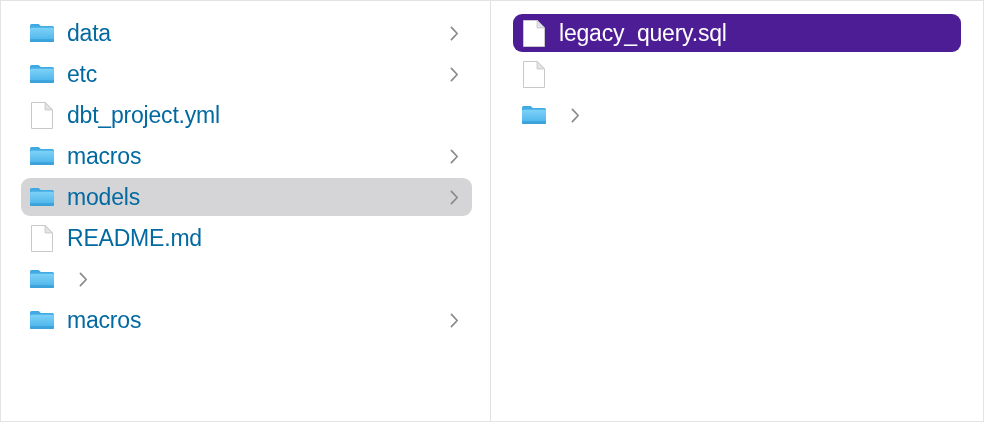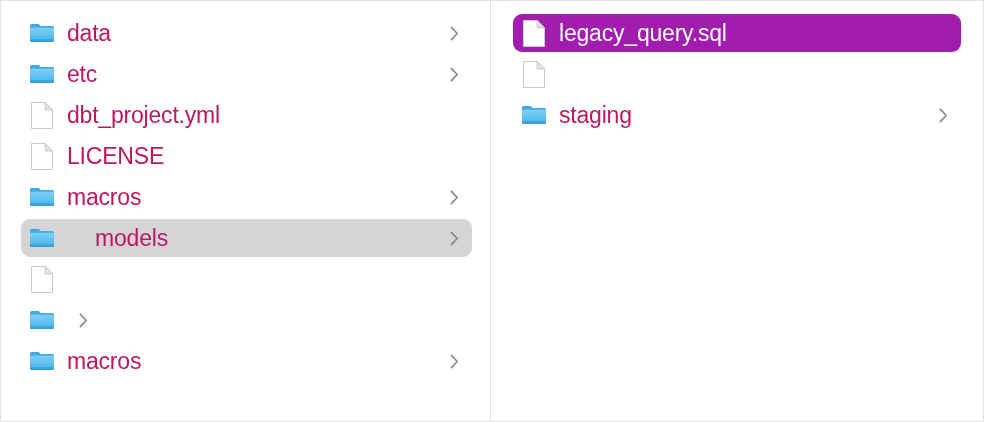--- a/index.html
+++ b/index.html
@@ -51,42 +51,41 @@
     cursor: default;
     user-select: none;
   }
   .col-right .file-row {
     margin-left: 22px;
     margin-right: 22px;
   }
 
   .file-row.selected-inactive {
     background: #d5d5d7;
-    gap: 28px;
   }
   .file-row.selected-active {
-    background: #a21caf;
+    background: #4c1d95;
   }
 
   .row-icon {
     flex: 0 0 auto;
     width: 26px;
     height: 28px;
     margin-right: 12px;
     display: flex;
     align-items: center;
     justify-content: center;
   }
   .row-icon svg { display: block; }
 
   .row-label {
     flex: 1 1 auto;
     font-size: 23px;
     line-height: 28px;
-    color: #be185d;
+    color: #0369a1;
     letter-spacing: -0.2px;
     white-space: nowrap;
     overflow: hidden;
     text-overflow: ellipsis;
   }
   .file-row.selected-active .row-label {
     color: #ffffff;
   }
 
   .row-chevron {
@@ -167,26 +166,78 @@
         </span>
         <span class="row-label">dbt_project.yml</span>
         <span class="row-chevron hidden">
           <svg width="9" height="15" viewBox="0 0 9 15">
             <path d="M1.4 1.3L7.2 7.5 1.4 13.7" fill="none" stroke="#8a8a8e" stroke-width="1.7" stroke-linecap="round" stroke-linejoin="round"></path>
           </svg>
         </span>
       </div>
       <div class="file-row">
         <span class="row-icon">
+          <svg width="26" height="22" viewBox="0 0 26 22">
+            <defs>
+              <linearGradient id="fgBack" x1="0" y1="0" x2="0" y2="1">
+                <stop offset="0" stop-color="#3ea7e0"></stop>
+                <stop offset="1" stop-color="#63c2f2"></stop>
+              </linearGradient>
+              <linearGradient id="fgFront" x1="0" y1="0" x2="0" y2="1">
+                <stop offset="0" stop-color="#7ed2f7"></stop>
+                <stop offset="0.85" stop-color="#4fb6ec"></stop>
+                <stop offset="1" stop-color="#3a9fd8"></stop>
+              </linearGradient>
+            </defs>
+            <path d="M1 3.6a1.6 1.6 0 0 1 1.6-1.6h7.1l2.1 2.1h11.6A1.6 1.6 0 0 1 25 5.7v12.7a1.6 1.6 0 0 1-1.6 1.6H2.6A1.6 1.6 0 0 1 1 18.4z" fill="url(#fgBack)"></path>
+            <path d="M1 7.2a1.5 1.5 0 0 1 1.5-1.5h21A1.5 1.5 0 0 1 25 7.2v11.2a1.6 1.6 0 0 1-1.6 1.6H2.6A1.6 1.6 0 0 1 1 18.4z" fill="url(#fgFront)"></path>
+            <path d="M1 17.1h24v1.3a1.6 1.6 0 0 1-1.6 1.6H2.6A1.6 1.6 0 0 1 1 18.4z" fill="#3a9fd8" opacity="0.75"></path>
+          </svg>
+        </span>
+        <span class="row-label">macros</span>
+        <span class="row-chevron">
+          <svg width="9" height="15" viewBox="0 0 9 15">
+            <path d="M1.4 1.3L7.2 7.5 1.4 13.7" fill="none" stroke="#8a8a8e" stroke-width="1.7" stroke-linecap="round" stroke-linejoin="round"></path>
+          </svg>
+        </span>
+      </div>
+      <div class="file-row selected-inactive">
+        <span class="row-icon">
+          <svg width="26" height="22" viewBox="0 0 26 22">
+            <defs>
+              <linearGradient id="fgBack" x1="0" y1="0" x2="0" y2="1">
+                <stop offset="0" stop-color="#3ea7e0"></stop>
+                <stop offset="1" stop-color="#63c2f2"></stop>
+              </linearGradient>
+              <linearGradient id="fgFront" x1="0" y1="0" x2="0" y2="1">
+                <stop offset="0" stop-color="#7ed2f7"></stop>
+                <stop offset="0.85" stop-color="#4fb6ec"></stop>
+                <stop offset="1" stop-color="#3a9fd8"></stop>
+              </linearGradient>
+            </defs>
+            <path d="M1 3.6a1.6 1.6 0 0 1 1.6-1.6h7.1l2.1 2.1h11.6A1.6 1.6 0 0 1 25 5.7v12.7a1.6 1.6 0 0 1-1.6 1.6H2.6A1.6 1.6 0 0 1 1 18.4z" fill="url(#fgBack)"></path>
+            <path d="M1 7.2a1.5 1.5 0 0 1 1.5-1.5h21A1.5 1.5 0 0 1 25 7.2v11.2a1.6 1.6 0 0 1-1.6 1.6H2.6A1.6 1.6 0 0 1 1 18.4z" fill="url(#fgFront)"></path>
+            <path d="M1 17.1h24v1.3a1.6 1.6 0 0 1-1.6 1.6H2.6A1.6 1.6 0 0 1 1 18.4z" fill="#3a9fd8" opacity="0.75"></path>
+          </svg>
+        </span>
+        <span class="row-label">models</span>
+        <span class="row-chevron">
+          <svg width="9" height="15" viewBox="0 0 9 15">
+            <path d="M1.4 1.3L7.2 7.5 1.4 13.7" fill="none" stroke="#8a8a8e" stroke-width="1.7" stroke-linecap="round" stroke-linejoin="round"></path>
+          </svg>
+        </span>
+      </div>
+      <div class="file-row">
+        <span class="row-icon">
           <svg width="22" height="27" viewBox="0 0 22 27">
             <path d="M0.5 0.5h13.6L21.5 7.9V26.5H0.5z" fill="#ffffff" stroke="#c9c9cc" stroke-width="1"></path>
             <path d="M14.1 0.5L21.5 7.9h-7.4z" fill="#e4e4e7" stroke="#c9c9cc" stroke-width="1" stroke-linejoin="round"></path>
           </svg>
         </span>
-        <span class="row-label">LICENSE</span>
+        <span class="row-label">README.md</span>
         <span class="row-chevron hidden">
           <svg width="9" height="15" viewBox="0 0 9 15">
             <path d="M1.4 1.3L7.2 7.5 1.4 13.7" fill="none" stroke="#8a8a8e" stroke-width="1.7" stroke-linecap="round" stroke-linejoin="round"></path>
           </svg>
         </span>
       </div>
       <div class="file-row">
         <span class="row-icon">
           <svg width="26" height="22" viewBox="0 0 26 22">
             <defs>
@@ -198,166 +249,100 @@
                 <stop offset="0" stop-color="#7ed2f7"></stop>
                 <stop offset="0.85" stop-color="#4fb6ec"></stop>
                 <stop offset="1" stop-color="#3a9fd8"></stop>
               </linearGradient>
             </defs>
             <path d="M1 3.6a1.6 1.6 0 0 1 1.6-1.6h7.1l2.1 2.1h11.6A1.6 1.6 0 0 1 25 5.7v12.7a1.6 1.6 0 0 1-1.6 1.6H2.6A1.6 1.6 0 0 1 1 18.4z" fill="url(#fgBack)"></path>
             <path d="M1 7.2a1.5 1.5 0 0 1 1.5-1.5h21A1.5 1.5 0 0 1 25 7.2v11.2a1.6 1.6 0 0 1-1.6 1.6H2.6A1.6 1.6 0 0 1 1 18.4z" fill="url(#fgFront)"></path>
             <path d="M1 17.1h24v1.3a1.6 1.6 0 0 1-1.6 1.6H2.6A1.6 1.6 0 0 1 1 18.4z" fill="#3a9fd8" opacity="0.75"></path>
           </svg>
         </span>
+        <span class="row-chevron">
+          <svg width="9" height="15" viewBox="0 0 9 15">
+            <path d="M1.4 1.3L7.2 7.5 1.4 13.7" fill="none" stroke="#8a8a8e" stroke-width="1.7" stroke-linecap="round" stroke-linejoin="round"></path>
+          </svg>
+        </span>
+      </div>
+      <div class="file-row">
+        <span class="row-icon">
+          <svg width="26" height="22" viewBox="0 0 26 22">
+            <defs>
+              <linearGradient id="fgBack" x1="0" y1="0" x2="0" y2="1">
+                <stop offset="0" stop-color="#3ea7e0"></stop>
+                <stop offset="1" stop-color="#63c2f2"></stop>
+              </linearGradient>
+              <linearGradient id="fgFront" x1="0" y1="0" x2="0" y2="1">
+                <stop offset="0" stop-color="#7ed2f7"></stop>
+                <stop offset="0.85" stop-color="#4fb6ec"></stop>
+                <stop offset="1" stop-color="#3a9fd8"></stop>
+              </linearGradient>
+            </defs>
+            <path d="M1 3.6a1.6 1.6 0 0 1 1.6-1.6h7.1l2.1 2.1h11.6A1.6 1.6 0 0 1 25 5.7v12.7a1.6 1.6 0 0 1-1.6 1.6H2.6A1.6 1.6 0 0 1 1 18.4z" fill="url(#fgBack)"></path>
+            <path d="M1 7.2a1.5 1.5 0 0 1 1.5-1.5h21A1.5 1.5 0 0 1 25 7.2v11.2a1.6 1.6 0 0 1-1.6 1.6H2.6A1.6 1.6 0 0 1 1 18.4z" fill="url(#fgFront)"></path>
+            <path d="M1 17.1h24v1.3a1.6 1.6 0 0 1-1.6 1.6H2.6A1.6 1.6 0 0 1 1 18.4z" fill="#3a9fd8" opacity="0.75"></path>
+          </svg>
+        </span>
         <span class="row-label">macros</span>
         <span class="row-chevron">
           <svg width="9" height="15" viewBox="0 0 9 15">
             <path d="M1.4 1.3L7.2 7.5 1.4 13.7" fill="none" stroke="#8a8a8e" stroke-width="1.7" stroke-linecap="round" stroke-linejoin="round"></path>
           </svg>
         </span>
       </div>
-      <div class="file-row selected-inactive">
-        <span class="row-icon">
-          <svg width="26" height="22" viewBox="0 0 26 22">
-            <defs>
-              <linearGradient id="fgBack" x1="0" y1="0" x2="0" y2="1">
-                <stop offset="0" stop-color="#3ea7e0"></stop>
-                <stop offset="1" stop-color="#63c2f2"></stop>
-              </linearGradient>
-              <linearGradient id="fgFront" x1="0" y1="0" x2="0" y2="1">
-                <stop offset="0" stop-color="#7ed2f7"></stop>
-                <stop offset="0.85" stop-color="#4fb6ec"></stop>
-                <stop offset="1" stop-color="#3a9fd8"></stop>
-              </linearGradient>
-            </defs>
-            <path d="M1 3.6a1.6 1.6 0 0 1 1.6-1.6h7.1l2.1 2.1h11.6A1.6 1.6 0 0 1 25 5.7v12.7a1.6 1.6 0 0 1-1.6 1.6H2.6A1.6 1.6 0 0 1 1 18.4z" fill="url(#fgBack)"></path>
-            <path d="M1 7.2a1.5 1.5 0 0 1 1.5-1.5h21A1.5 1.5 0 0 1 25 7.2v11.2a1.6 1.6 0 0 1-1.6 1.6H2.6A1.6 1.6 0 0 1 1 18.4z" fill="url(#fgFront)"></path>
-            <path d="M1 17.1h24v1.3a1.6 1.6 0 0 1-1.6 1.6H2.6A1.6 1.6 0 0 1 1 18.4z" fill="#3a9fd8" opacity="0.75"></path>
-          </svg>
-        </span>
-        <span class="row-label">models</span>
-        <span class="row-chevron">
-          <svg width="9" height="15" viewBox="0 0 9 15">
-            <path d="M1.4 1.3L7.2 7.5 1.4 13.7" fill="none" stroke="#8a8a8e" stroke-width="1.7" stroke-linecap="round" stroke-linejoin="round"></path>
-          </svg>
-        </span>
-      </div>
-      <div class="file-row">
+    </div>
+  <div class="finder-column col-right">
+      <div class="file-row selected-active">
         <span class="row-icon">
           <svg width="22" height="27" viewBox="0 0 22 27">
             <path d="M0.5 0.5h13.6L21.5 7.9V26.5H0.5z" fill="#ffffff" stroke="#c9c9cc" stroke-width="1"></path>
             <path d="M14.1 0.5L21.5 7.9h-7.4z" fill="#e4e4e7" stroke="#c9c9cc" stroke-width="1" stroke-linejoin="round"></path>
           </svg>
         </span>
+        <span class="row-label">legacy_query.sql</span>
         <span class="row-chevron hidden">
           <svg width="9" height="15" viewBox="0 0 9 15">
             <path d="M1.4 1.3L7.2 7.5 1.4 13.7" fill="none" stroke="#8a8a8e" stroke-width="1.7" stroke-linecap="round" stroke-linejoin="round"></path>
           </svg>
         </span>
       </div>
       <div class="file-row">
-        <span class="row-icon">
-          <svg width="26" height="22" viewBox="0 0 26 22">
-            <defs>
-              <linearGradient id="fgBack" x1="0" y1="0" x2="0" y2="1">
-                <stop offset="0" stop-color="#3ea7e0"></stop>
-                <stop offset="1" stop-color="#63c2f2"></stop>
-              </linearGradient>
-              <linearGradient id="fgFront" x1="0" y1="0" x2="0" y2="1">
-                <stop offset="0" stop-color="#7ed2f7"></stop>
-                <stop offset="0.85" stop-color="#4fb6ec"></stop>
-                <stop offset="1" stop-color="#3a9fd8"></stop>
-              </linearGradient>
-            </defs>
-            <path d="M1 3.6a1.6 1.6 0 0 1 1.6-1.6h7.1l2.1 2.1h11.6A1.6 1.6 0 0 1 25 5.7v12.7a1.6 1.6 0 0 1-1.6 1.6H2.6A1.6 1.6 0 0 1 1 18.4z" fill="url(#fgBack)"></path>
-            <path d="M1 7.2a1.5 1.5 0 0 1 1.5-1.5h21A1.5 1.5 0 0 1 25 7.2v11.2a1.6 1.6 0 0 1-1.6 1.6H2.6A1.6 1.6 0 0 1 1 18.4z" fill="url(#fgFront)"></path>
-            <path d="M1 17.1h24v1.3a1.6 1.6 0 0 1-1.6 1.6H2.6A1.6 1.6 0 0 1 1 18.4z" fill="#3a9fd8" opacity="0.75"></path>
-          </svg>
-        </span>
-        <span class="row-chevron">
-          <svg width="9" height="15" viewBox="0 0 9 15">
-            <path d="M1.4 1.3L7.2 7.5 1.4 13.7" fill="none" stroke="#8a8a8e" stroke-width="1.7" stroke-linecap="round" stroke-linejoin="round"></path>
-          </svg>
-        </span>
-      </div>
-      <div class="file-row">
-        <span class="row-icon">
-          <svg width="26" height="22" viewBox="0 0 26 22">
-            <defs>
-              <linearGradient id="fgBack" x1="0" y1="0" x2="0" y2="1">
-                <stop offset="0" stop-color="#3ea7e0"></stop>
-                <stop offset="1" stop-color="#63c2f2"></stop>
-              </linearGradient>
-              <linearGradient id="fgFront" x1="0" y1="0" x2="0" y2="1">
-                <stop offset="0" stop-color="#7ed2f7"></stop>
-                <stop offset="0.85" stop-color="#4fb6ec"></stop>
-                <stop offset="1" stop-color="#3a9fd8"></stop>
-              </linearGradient>
-            </defs>
-            <path d="M1 3.6a1.6 1.6 0 0 1 1.6-1.6h7.1l2.1 2.1h11.6A1.6 1.6 0 0 1 25 5.7v12.7a1.6 1.6 0 0 1-1.6 1.6H2.6A1.6 1.6 0 0 1 1 18.4z" fill="url(#fgBack)"></path>
-            <path d="M1 7.2a1.5 1.5 0 0 1 1.5-1.5h21A1.5 1.5 0 0 1 25 7.2v11.2a1.6 1.6 0 0 1-1.6 1.6H2.6A1.6 1.6 0 0 1 1 18.4z" fill="url(#fgFront)"></path>
-            <path d="M1 17.1h24v1.3a1.6 1.6 0 0 1-1.6 1.6H2.6A1.6 1.6 0 0 1 1 18.4z" fill="#3a9fd8" opacity="0.75"></path>
-          </svg>
-        </span>
-        <span class="row-label">macros</span>
-        <span class="row-chevron">
-          <svg width="9" height="15" viewBox="0 0 9 15">
-            <path d="M1.4 1.3L7.2 7.5 1.4 13.7" fill="none" stroke="#8a8a8e" stroke-width="1.7" stroke-linecap="round" stroke-linejoin="round"></path>
-          </svg>
-        </span>
-      </div>
-    </div>
-  <div class="finder-column col-right">
-      <div class="file-row selected-active">
         <span class="row-icon">
           <svg width="22" height="27" viewBox="0 0 22 27">
             <path d="M0.5 0.5h13.6L21.5 7.9V26.5H0.5z" fill="#ffffff" stroke="#c9c9cc" stroke-width="1"></path>
             <path d="M14.1 0.5L21.5 7.9h-7.4z" fill="#e4e4e7" stroke="#c9c9cc" stroke-width="1" stroke-linejoin="round"></path>
           </svg>
         </span>
-        <span class="row-label">legacy_query.sql</span>
         <span class="row-chevron hidden">
           <svg width="9" height="15" viewBox="0 0 9 15">
             <path d="M1.4 1.3L7.2 7.5 1.4 13.7" fill="none" stroke="#8a8a8e" stroke-width="1.7" stroke-linecap="round" stroke-linejoin="round"></path>
           </svg>
         </span>
       </div>
       <div class="file-row">
         <span class="row-icon">
-          <svg width="22" height="27" viewBox="0 0 22 27">
-            <path d="M0.5 0.5h13.6L21.5 7.9V26.5H0.5z" fill="#ffffff" stroke="#c9c9cc" stroke-width="1"></path>
-            <path d="M14.1 0.5L21.5 7.9h-7.4z" fill="#e4e4e7" stroke="#c9c9cc" stroke-width="1" stroke-linejoin="round"></path>
-          </svg>
-        </span>
-        <span class="row-chevron hidden">
-          <svg width="9" height="15" viewBox="0 0 9 15">
-            <path d="M1.4 1.3L7.2 7.5 1.4 13.7" fill="none" stroke="#8a8a8e" stroke-width="1.7" stroke-linecap="round" stroke-linejoin="round"></path>
-          </svg>
-        </span>
-      </div>
-      <div class="file-row">
-        <span class="row-icon">
-          <svg width="26" height="22" viewBox="0 0 26 22">
-            <defs>
-              <linearGradient id="fgBack" x1="0" y1="0" x2="0" y2="1">
-                <stop offset="0" stop-color="#3ea7e0"></stop>
-                <stop offset="1" stop-color="#63c2f2"></stop>
-              </linearGradient>
-              <linearGradient id="fgFront" x1="0" y1="0" x2="0" y2="1">
-                <stop offset="0" stop-color="#7ed2f7"></stop>
-                <stop offset="0.85" stop-color="#4fb6ec"></stop>
-                <stop offset="1" stop-color="#3a9fd8"></stop>
-              </linearGradient>
-            </defs>
-            <path d="M1 3.6a1.6 1.6 0 0 1 1.6-1.6h7.1l2.1 2.1h11.6A1.6 1.6 0 0 1 25 5.7v12.7a1.6 1.6 0 0 1-1.6 1.6H2.6A1.6 1.6 0 0 1 1 18.4z" fill="url(#fgBack)"></path>
-            <path d="M1 7.2a1.5 1.5 0 0 1 1.5-1.5h21A1.5 1.5 0 0 1 25 7.2v11.2a1.6 1.6 0 0 1-1.6 1.6H2.6A1.6 1.6 0 0 1 1 18.4z" fill="url(#fgFront)"></path>
-            <path d="M1 17.1h24v1.3a1.6 1.6 0 0 1-1.6 1.6H2.6A1.6 1.6 0 0 1 1 18.4z" fill="#3a9fd8" opacity="0.75"></path>
-          </svg>
-        </span>
-        <span class="row-label">staging</span>
+          <svg width="26" height="22" viewBox="0 0 26 22">
+            <defs>
+              <linearGradient id="fgBack" x1="0" y1="0" x2="0" y2="1">
+                <stop offset="0" stop-color="#3ea7e0"></stop>
+                <stop offset="1" stop-color="#63c2f2"></stop>
+              </linearGradient>
+              <linearGradient id="fgFront" x1="0" y1="0" x2="0" y2="1">
+                <stop offset="0" stop-color="#7ed2f7"></stop>
+                <stop offset="0.85" stop-color="#4fb6ec"></stop>
+                <stop offset="1" stop-color="#3a9fd8"></stop>
+              </linearGradient>
+            </defs>
+            <path d="M1 3.6a1.6 1.6 0 0 1 1.6-1.6h7.1l2.1 2.1h11.6A1.6 1.6 0 0 1 25 5.7v12.7a1.6 1.6 0 0 1-1.6 1.6H2.6A1.6 1.6 0 0 1 1 18.4z" fill="url(#fgBack)"></path>
+            <path d="M1 7.2a1.5 1.5 0 0 1 1.5-1.5h21A1.5 1.5 0 0 1 25 7.2v11.2a1.6 1.6 0 0 1-1.6 1.6H2.6A1.6 1.6 0 0 1 1 18.4z" fill="url(#fgFront)"></path>
+            <path d="M1 17.1h24v1.3a1.6 1.6 0 0 1-1.6 1.6H2.6A1.6 1.6 0 0 1 1 18.4z" fill="#3a9fd8" opacity="0.75"></path>
+          </svg>
+        </span>
         <span class="row-chevron">
           <svg width="9" height="15" viewBox="0 0 9 15">
             <path d="M1.4 1.3L7.2 7.5 1.4 13.7" fill="none" stroke="#8a8a8e" stroke-width="1.7" stroke-linecap="round" stroke-linejoin="round"></path>
           </svg>
         </span>
       </div>
     </div>
 </div>
 
 </body></html>

